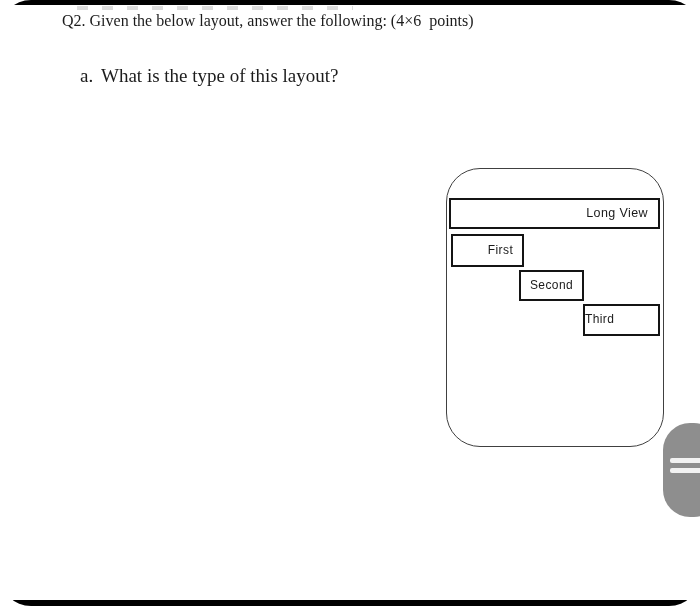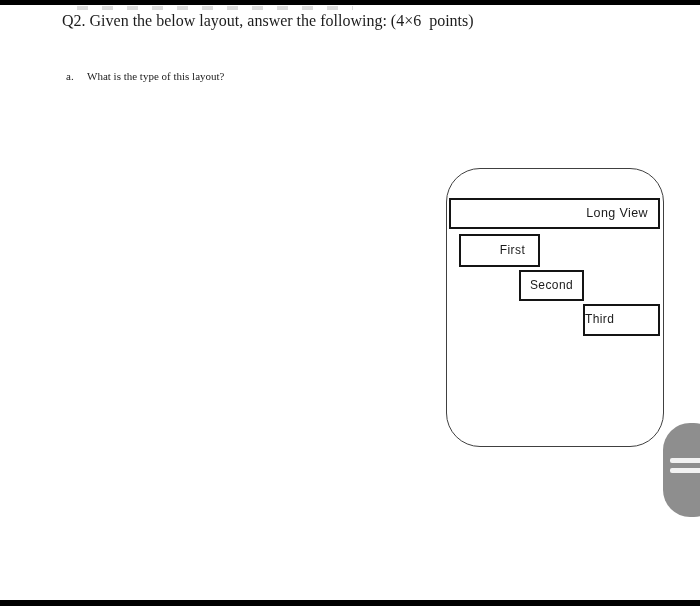--- a/index.html
+++ b/index.html
@@ -7,20 +7,21 @@
   body {
     font-family: "Liberation Serif", serif;
     background: #ffffff;
   }
   .page {
     position: relative;
     width: 700px;
     height: 606px;
     background: #ffffff;
     overflow: hidden;
+    border-radius: 31px;
   }
   .letterbox {
     position: absolute;
     left: 0;
     width: 700px;
     background: #000000;
   }
   .letterbox.top { top: 0; height: 5px; }
   .letterbox.bottom { bottom: 0; height: 6px; }
   .scan-artifact {
@@ -38,22 +39,22 @@
     position: absolute;
     left: 62px;
     top: 10px;
     font-size: 16px;
     line-height: 21px;
     color: #1c1c1c;
     white-space: pre;
   }
   .question-item {
     position: absolute;
-    left: 55px;
-    font-size: 11px;
+    left: 61px;
+    font-size: 19px;
     line-height: 20px;
     color: #1c1c1c;
     white-space: pre;
   }
   .question-item .marker {
     display: inline-block;
     width: 21px;
   }
   .question-item .term { font-style: italic; }
   .item-a { top: 46px; }
@@ -81,21 +82,21 @@
     letter-spacing: 0.4px;
     color: #1a1a1a;
     overflow: hidden;
   }
   .tv-long-view {
     left: 2px; top: 29px; width: 211px; height: 31px;
     text-align: right; padding-right: 10px; line-height: 26px;
     font-size: 12.5px;
   }
   .tv-first {
-    left: 12px; top: 65px; width: 81px; height: 33px;
+    left: 4px; top: 65px; width: 73px; height: 33px;
     text-align: center; padding-left: 26px; line-height: 28px;
   }
   .tv-second {
     left: 72px; top: 101px; width: 65px; height: 31px;
     text-align: center; line-height: 26px;
   }
   .tv-third {
     left: 136px; top: 135px; width: 77px; height: 32px;
     text-align: left; padding-left: 0px; line-height: 27px;
   }

